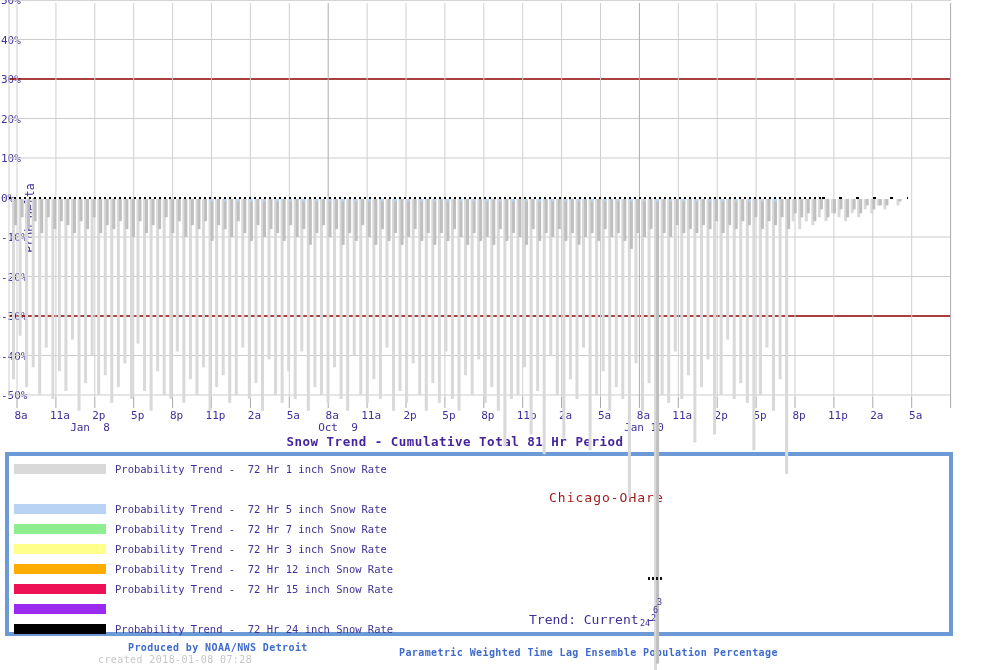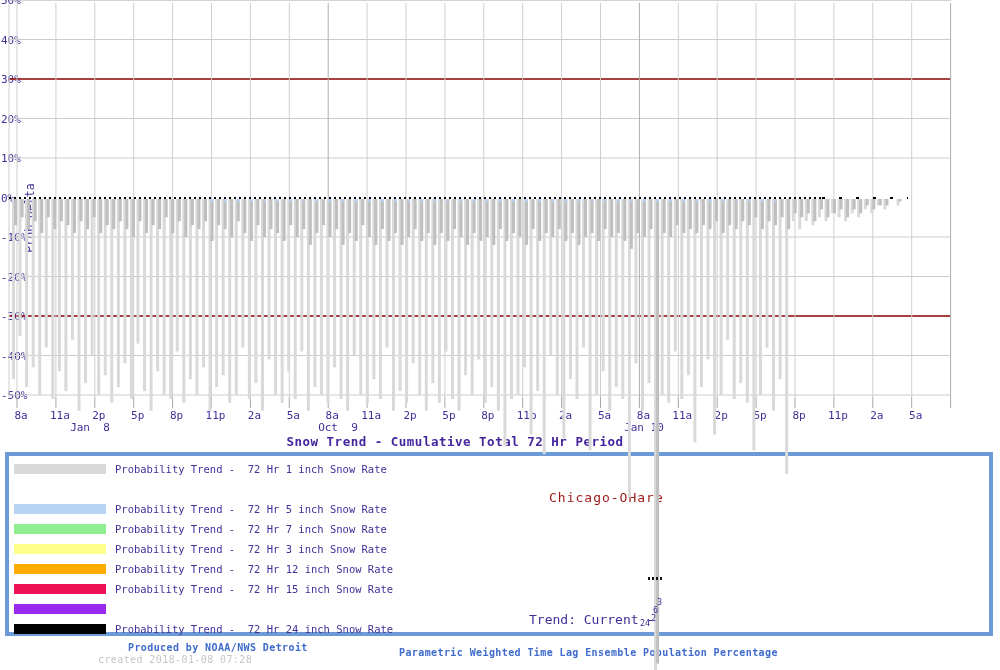--- a/index.html
+++ b/index.html
@@ -3,21 +3,21 @@
 <meta charset="utf-8">
 <style>
   html,body{margin:0;padding:0;background:#fff;width:1000px;height:670px;overflow:hidden;}
   body{position:relative;font-family:"DejaVu Sans Mono",monospace;}
   #labels{position:absolute;inset:0;z-index:1;}
   .ylabel{position:absolute;left:1px;font-size:11px;color:#3d3199;white-space:pre;}
   .xlabel{position:absolute;top:409px;width:44px;text-align:center;font-size:11px;color:#3d3199;white-space:pre;}
   .daylabel{position:absolute;top:421px;width:60px;text-align:center;font-size:11px;color:#3d3199;white-space:pre;}
   #chart-title{position:absolute;left:455px;top:434px;transform:translateX(-50%);font-size:12.5px;font-weight:bold;letter-spacing:.5px;color:#44259e;white-space:pre;z-index:1;}
   #prob-delta{position:absolute;left:-25px;top:211px;width:110px;text-align:center;transform:rotate(-90deg);font-size:11.5px;color:#3d3199;z-index:1;}
-  #legend-box{position:absolute;left:5px;top:452px;width:940px;height:176px;border:4px solid #6b9ad7;background:#fff;z-index:2;padding-left:40px;}
+  #legend-box{position:absolute;left:5px;top:452px;width:940px;height:176px;border:4px solid #6b9ad7;background:#fff;z-index:2;}
   .lrow{position:absolute;left:5px;height:20px;display:flex;align-items:center;}
   .sw{width:92px;height:10px;}
   .ltext{margin-left:9px;font-size:10.5px;color:#3d3199;white-space:pre;}
   #station{position:absolute;left:549px;top:490px;font-size:13px;letter-spacing:1px;color:#9e1616;z-index:3;white-space:pre;}
   #trend-label{position:absolute;left:529px;top:612px;font-size:13px;color:#3d3199;z-index:3;white-space:pre;}
   .mini-digit{position:absolute;font-size:8.5px;color:#3d3199;z-index:6;white-space:pre;}
   #mini-dots{position:absolute;left:648px;top:577px;width:16px;height:3px;z-index:6;
     background:repeating-linear-gradient(90deg,#111 0 2px,transparent 2px 4px);}
   #footer-left{position:absolute;left:96px;top:642px;font-size:10px;font-weight:bold;letter-spacing:.4px;color:#3f6bcc;z-index:3;white-space:pre;padding-left:32px;}
   #footer-created{position:absolute;left:98px;top:654px;font-size:10px;letter-spacing:.4px;color:#c6c6c6;z-index:3;white-space:pre;}
@@ -61,21 +61,21 @@
     <div class="xlabel" style="left: 738.1px;">5p</div>
     <div class="xlabel" style="left: 777px;">8p</div>
     <div class="xlabel" style="left: 815.9px;">11p</div>
     <div class="xlabel" style="left: 854.8px;">2a</div>
     <div class="xlabel" style="left: 893.7px;">5a</div>
     <div class="daylabel" style="left: 60px;">Jan  8</div>
     <div class="daylabel" style="left: 308px;">Oct  9</div>
     <div class="daylabel" style="left: 614px;">Jan 10</div>
   </div>
 
-<div id="chart-title">Snow Trend - Cumulative Total 72 Hr Period</div>
+<div id="chart-title">Snow Trend - Cumulative Total 81 Hr Period</div>
 <div id="prob-delta">Prob Delta</div>
 
 <svg id="plot-svg" width="1000" height="670">
     <line x1="9" x2="951" y1="0" y2="0" stroke="#aaaaaa" stroke-width="1"></line>
     <line x1="9" x2="951" y1="39.5" y2="39.5" stroke="#cccccc" stroke-width="1"></line>
     <line x1="9" x2="951" y1="79" y2="79" stroke="#8b0000" stroke-width="1.3"></line>
     <line x1="9" x2="951" y1="118.5" y2="118.5" stroke="#cccccc" stroke-width="1"></line>
     <line x1="9" x2="951" y1="158" y2="158" stroke="#cccccc" stroke-width="1"></line>
     <line x1="9" x2="951" y1="237" y2="237" stroke="#cccccc" stroke-width="1"></line>
     <line x1="9" x2="951" y1="276.5" y2="276.5" stroke="#cccccc" stroke-width="1"></line>

